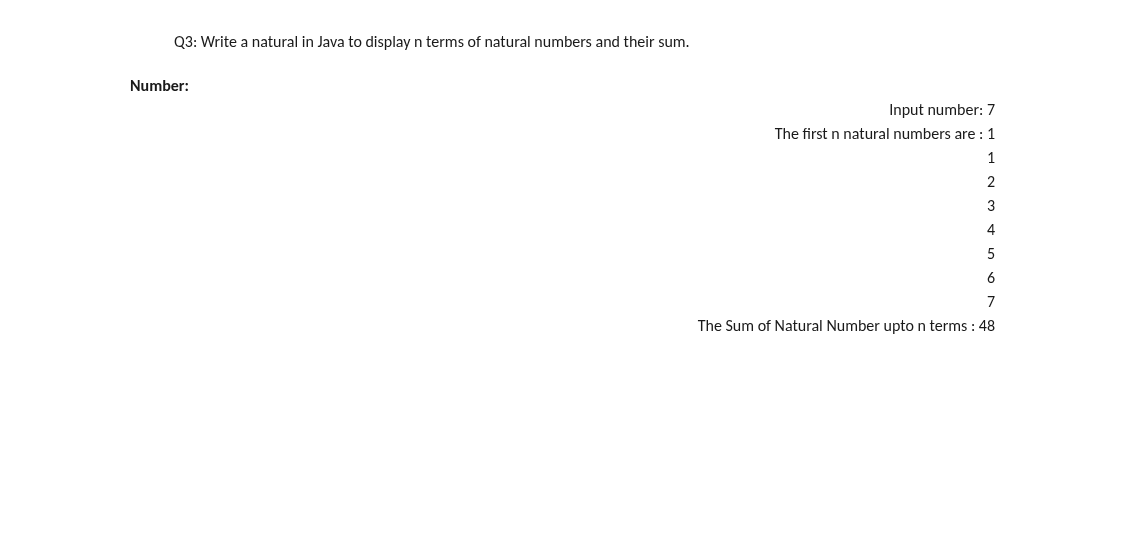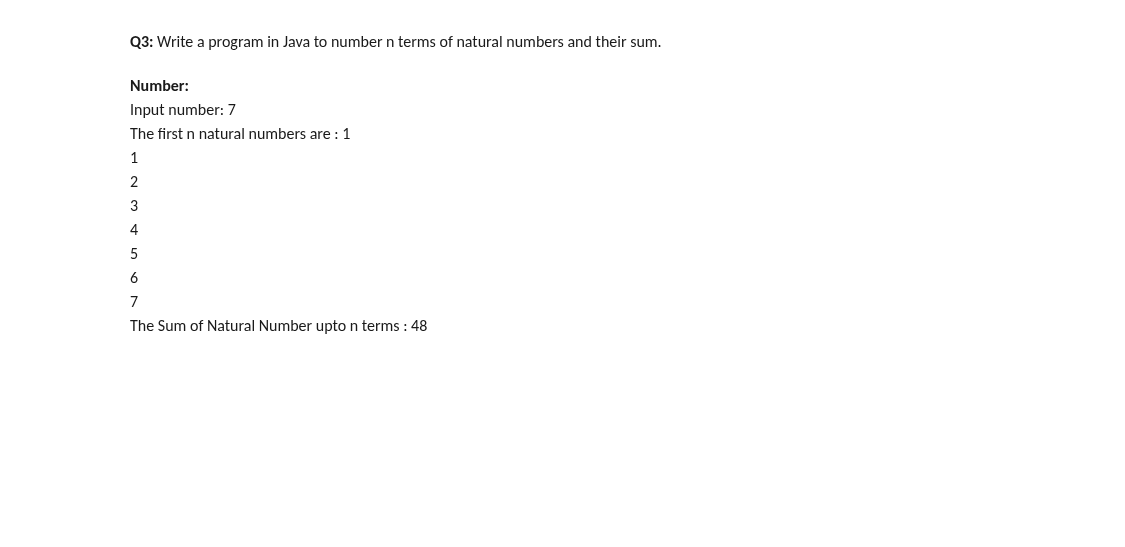--- a/index.html
+++ b/index.html
@@ -14,34 +14,36 @@
       background: #ffffff;
       width: 1125px;
       height: 547px;
       padding: 30px 130px;
       line-height: 1.5;
     }
     .question-line {
       margin-bottom: 20px;
     }
     .question-label {
-      font-weight: bold;
+      font-weight: normal;
+      margin-left: 44px;
     }
     .example-label {
       font-weight: bold;
     }
     .line {
       display: block;
+      text-align: right;
     }
   </style>
 </head>
 <body>
 
 <div class="question-line">
-  <span class="question-label">Q3:</span><span> Write a program in Java to number n terms of natural numbers and their sum.</span>
+  <span class="question-label">Q3:</span><span> Write a natural in Java to display n terms of natural numbers and their sum.</span>
 </div>
 
 <div class="example-label">Number:</div>
 <div class="line">Input number: 7</div>
 <div class="line">The first n natural numbers are : 1</div>
 <div class="line">1</div>
 <div class="line">2</div>
 <div class="line">3</div>
 <div class="line">4</div>
 <div class="line">5</div>

